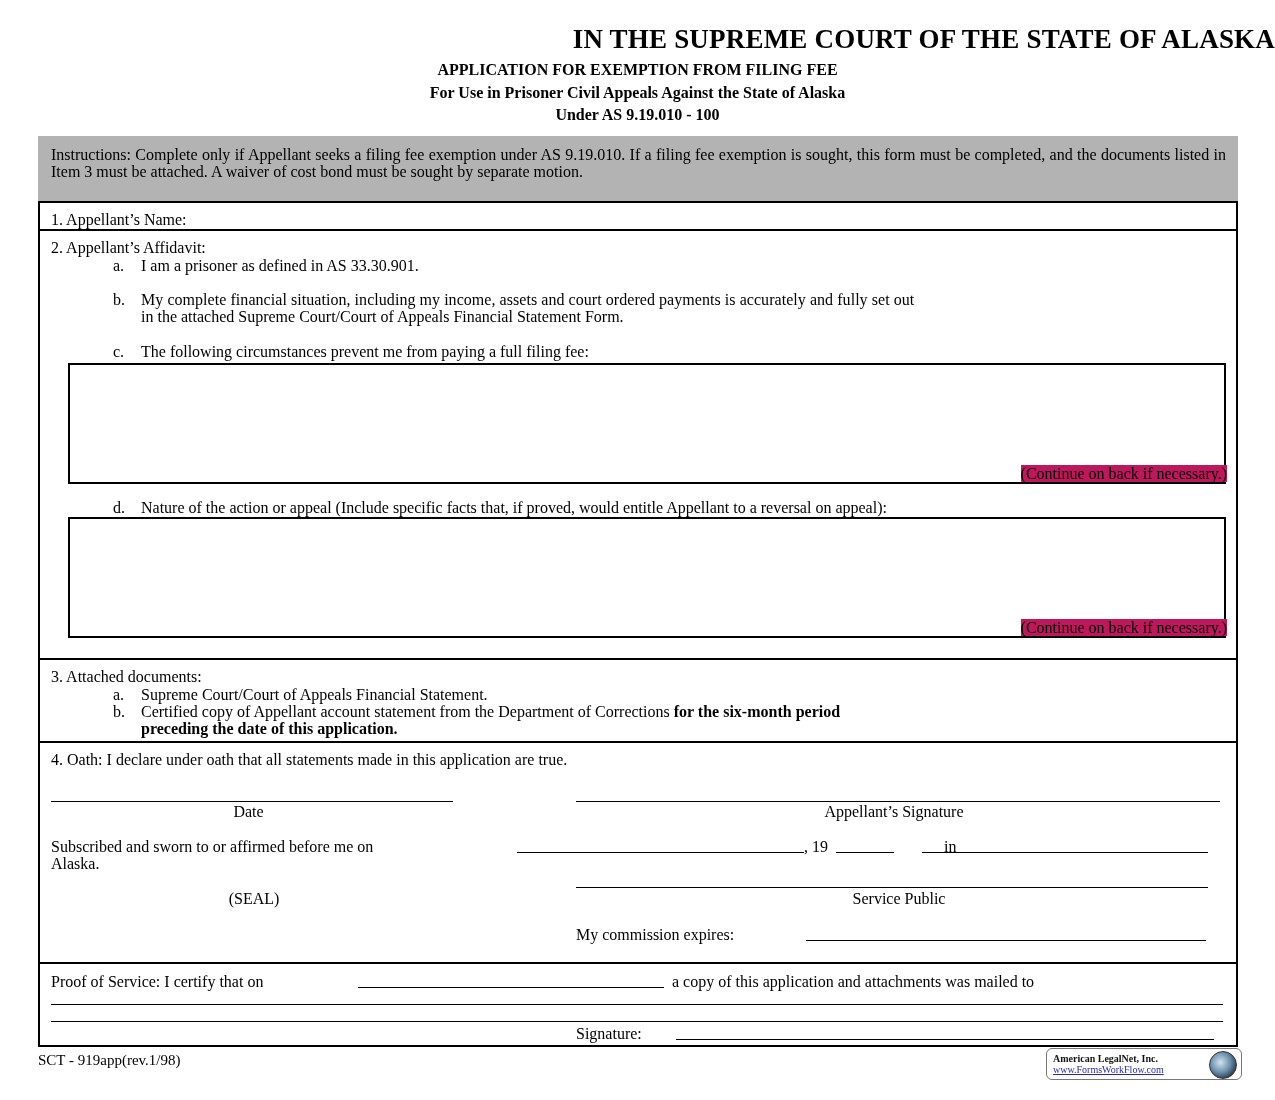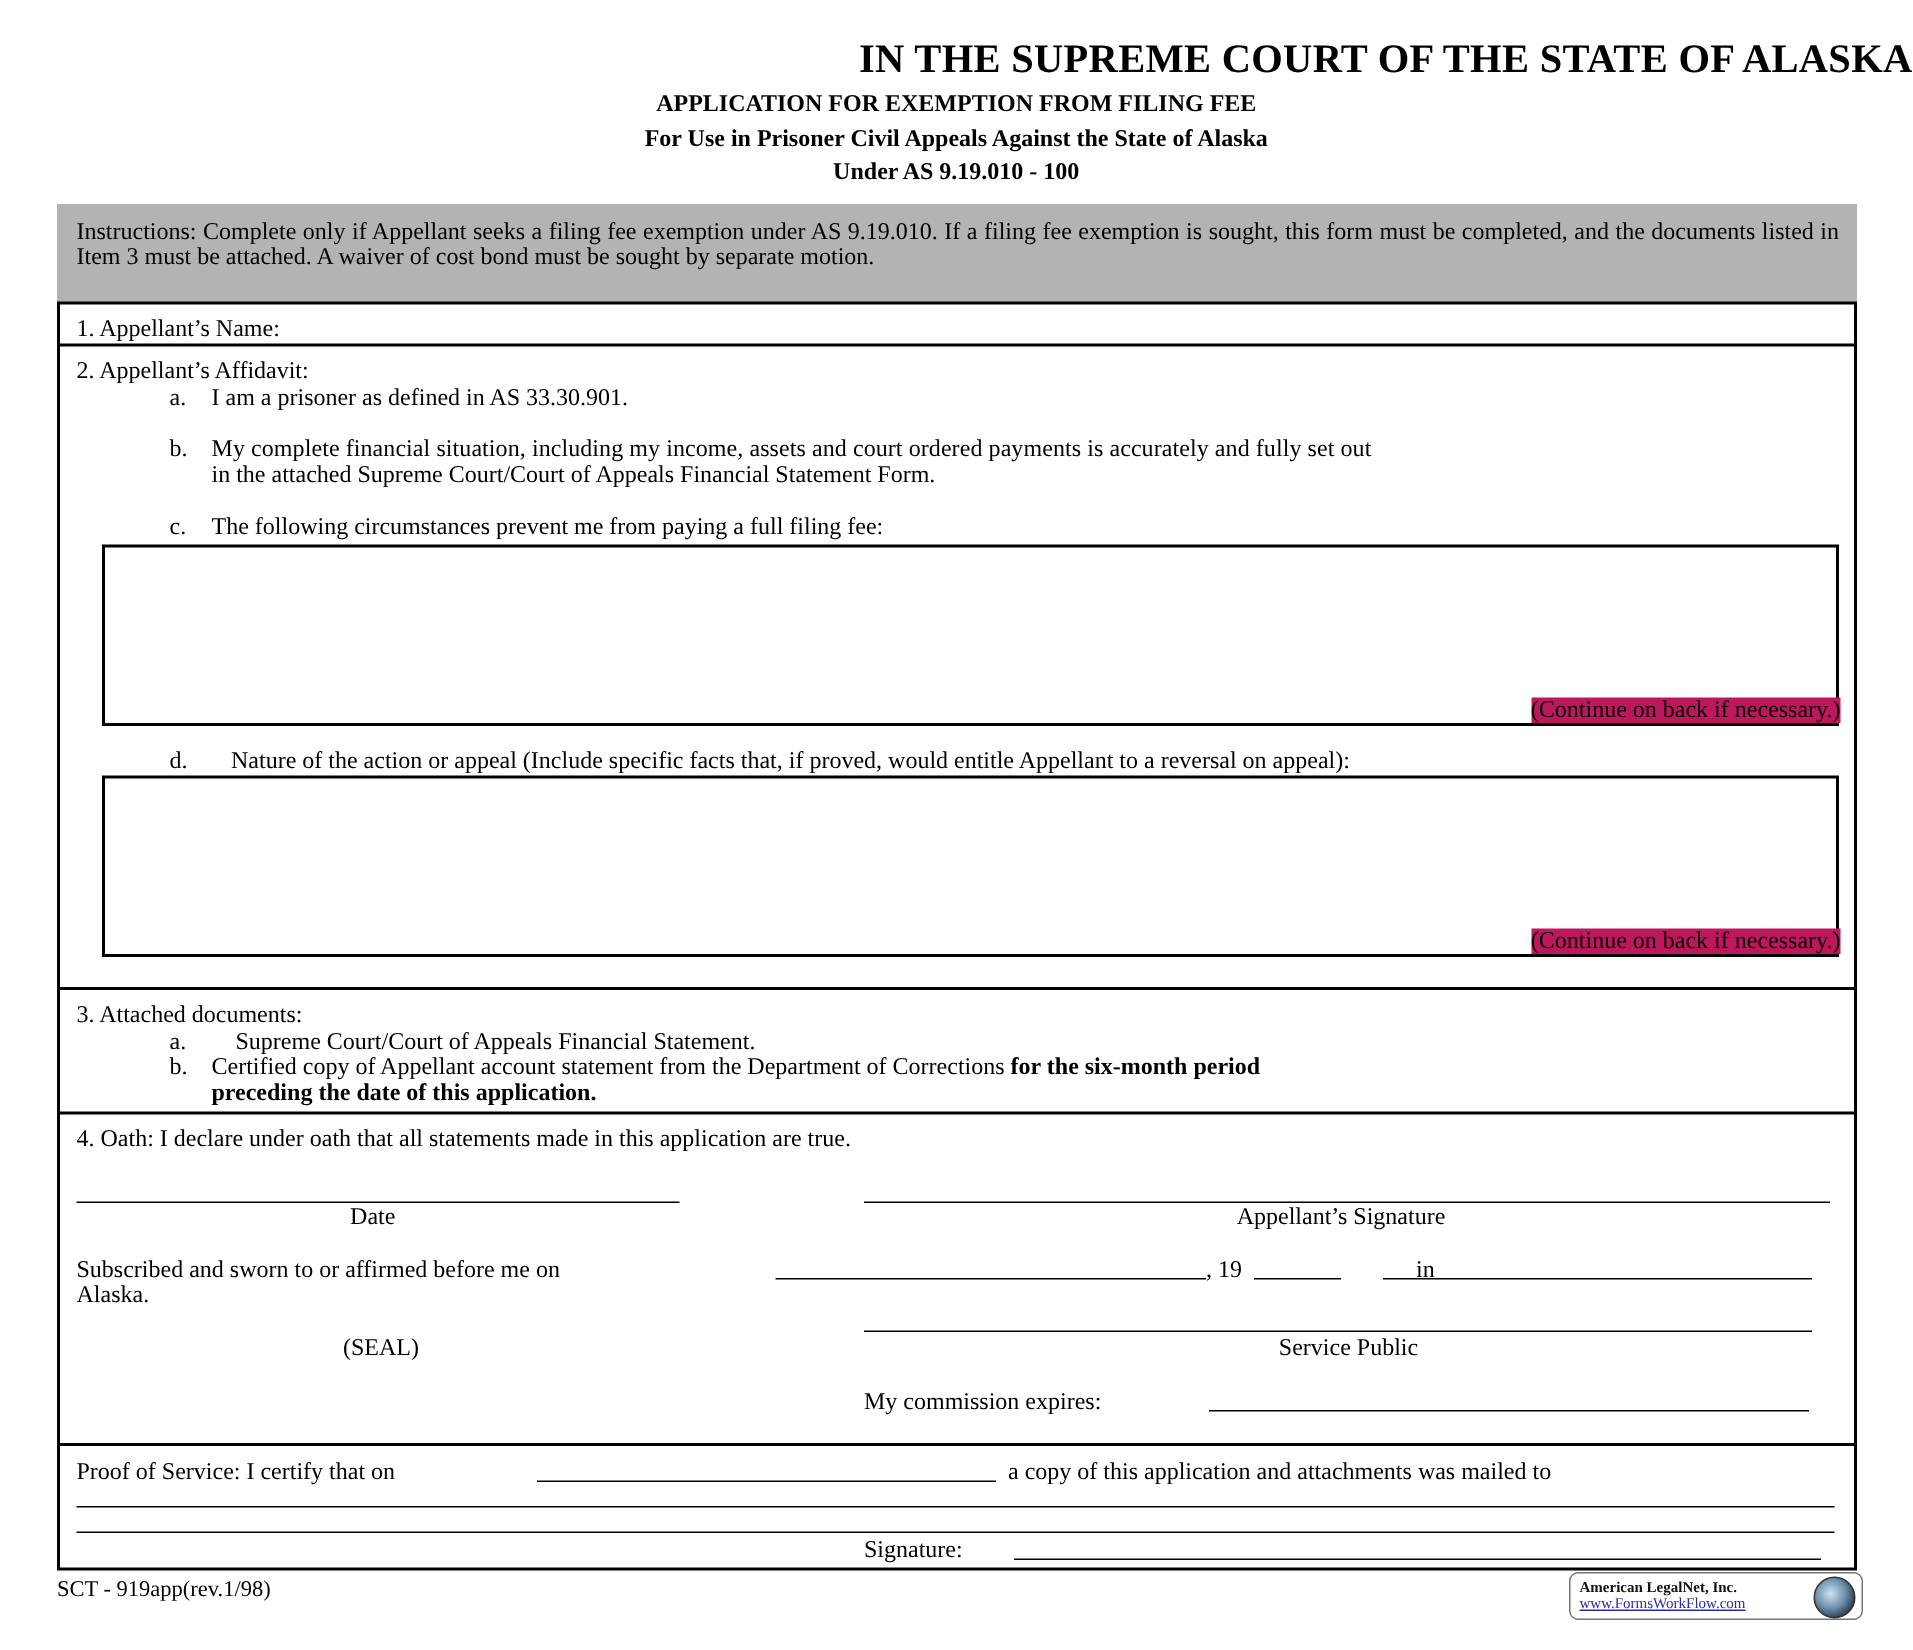--- a/index.html
+++ b/index.html
@@ -86,32 +86,32 @@
 
 <div class="abs txt" style="left:113px; top:343px;">c.</div>
 <div class="abs txt" style="left:141px; top:343px;">The following circumstances prevent me from paying a full filing fee:</div>
 
 <div class="field-box" style="top:363px; height:117px;">
   <div class="abs" style="left:4px; top:4px; right:4px;"></div>
   <div class="continue-note">(Continue on back if necessary.)</div>
 </div>
 
 <div class="abs txt" style="left:113px; top:499px;">d.</div>
-<div class="abs txt" style="left:154px; top:499px;">Nature of the action or appeal (Include specific facts that, if proved, would entitle Appellant to a reversal on appeal):</div>
+<div class="abs txt" style="left:141px; top:499px;">Nature of the action or appeal (Include specific facts that, if proved, would entitle Appellant to a reversal on appeal):</div>
 
 <div class="field-box" style="top:517px; height:117px;">
   <div class="abs" style="left:4px; top:4px; right:4px;"></div>
   <div class="continue-note">(Continue on back if necessary.)</div>
 </div>
 
 <div class="hline" style="top:658px;"></div>
 
 <div class="abs txt" style="left:51px; top:668px;">3. Attached documents:</div>
 <div class="abs txt" style="left:113px; top:686px;">a.</div>
-<div class="abs txt" style="left:157px; top:686px;">Supreme Court/Court of Appeals Financial Statement.</div>
+<div class="abs txt" style="left:141px; top:686px;">Supreme Court/Court of Appeals Financial Statement.</div>
 <div class="abs txt" style="left:113px; top:703px;">b.</div>
 <div class="abs txt" style="left:141px; top:703px;"><span>Certified copy of Appellant account statement from the Department of Corrections </span><b class="bold">for the six-month period</b></div>
 <div class="abs txt" style="left:141px; top:720px; font-weight:bold;">preceding the date of this application.</div>
 
 <div class="hline" style="top:741px;"></div>
 
 <div class="abs txt" style="left:51px; top:751px;">4. Oath: I declare under oath that all statements made in this application are true.</div>
 
 <div class="sigline" style="left:51px; top:801px; width:402px;"></div>
 <div class="abs txt" style="left:51px; top:803px; width:395px; text-align:center;">Date</div>

